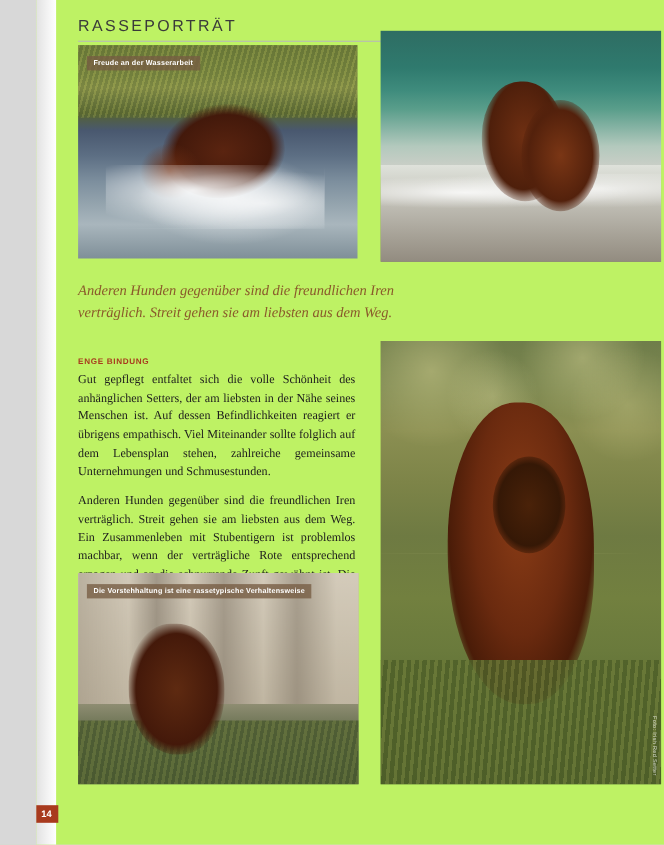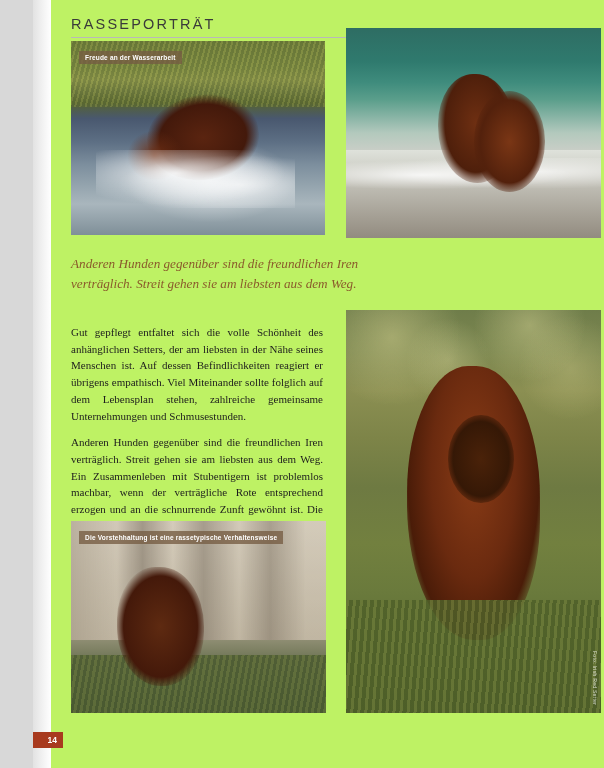--- a/index.html
+++ b/index.html
@@ -249,21 +249,21 @@
     line-height: 1.52;
     color: #1d1d1d;
     text-align: justify;
     hyphens: auto;
   }
 
   .folio {
     position: absolute;
     left: 0;
     bottom: 20px;
-    width: 30px;
+    width: 20px;
     height: 16px;
     background: #a83a1e;
     color: #ffffff;
     font-family: "Liberation Sans", sans-serif;
     font-size: 8.5px;
     font-weight: bold;
     display: flex;
     align-items: center;
     justify-content: flex-end;
     padding-right: 6px;
@@ -294,20 +294,21 @@
   <div class="photo" id="photo-surf-run">
     <div class="shore"></div>
     <div class="foam"></div>
     <div class="dogA"></div>
     <div class="dogB"></div>
   </div>
 
   <div class="pullquote">Anderen Hunden gegenüber sind die freundlichen Iren verträglich. Streit gehen sie am liebsten aus dem Weg.</div>
 
   <div class="body-col">
+    <div class="section-label">ENGE BINDUNG</div>
     <p>Gut gepflegt entfaltet sich die volle Schönheit des anhänglichen Setters, der am liebsten in der Nähe seines Menschen ist. Auf dessen Befindlichkeiten reagiert er übrigens empathisch. Viel Miteinander sollte folglich auf dem Lebensplan stehen, zahlreiche gemeinsame Unternehmungen und Schmusestunden.</p>
     <p>Anderen Hunden gegenüber sind die freundlichen Iren verträglich. Streit gehen sie am liebsten aus dem Weg. Ein Zusammenleben mit Stubentigern ist problemlos machbar, wenn der verträgliche Rote entsprechend erzogen und an die schnurrende Zunft gewöhnt ist. Die allgemeine Freundlichkeit bringt allerdings auch ein winzig kleines Manko mit sich: als Wachhund taugt der Irish Red Setter nicht.</p>
   </div>
 
   <div class="photo" id="photo-standing-dog">
     <div class="building"></div>
     <div class="grass"></div>
     <div class="dog"></div>
     <div class="caption" style="left:8px; top:10px;">Die Vorstehhaltung ist eine rassetypische Verhaltensweise</div>
   </div>

